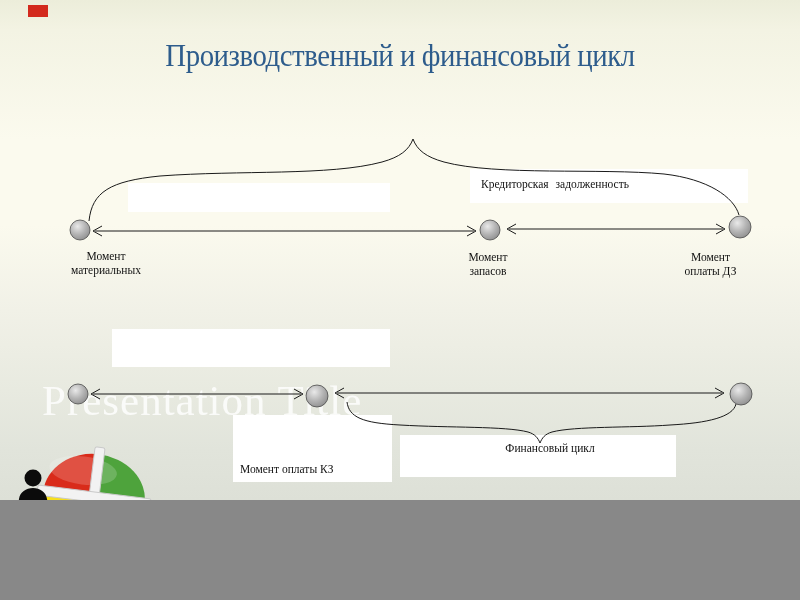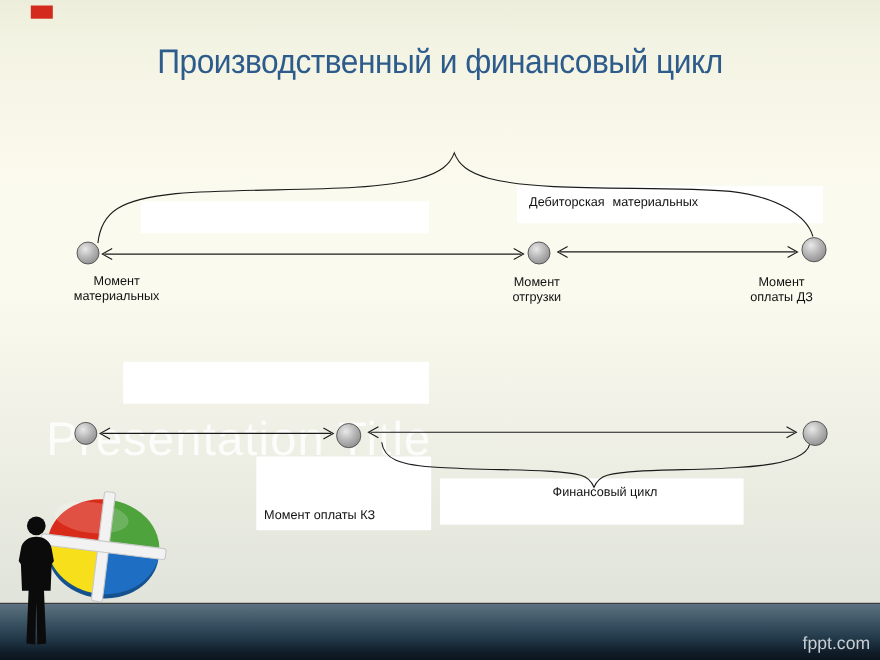--- a/index.html
+++ b/index.html
@@ -1,18 +1,18 @@
 <!DOCTYPE html>
 <html><head>
 <meta charset="utf-8">
 <style>
   html,body{margin:0;padding:0;background:#888;}
   .slide{
-    position:relative;width:800px;height:600px;overflow:hidden;
-    font-family:Liberation Sans, sans-serif;
+    position:relative;width:800px;height:500px;overflow:hidden;
+    font-family:Liberation Serif, serif;
     background:linear-gradient(180deg,#ecedda 0%,#f3f3e3 6%,#fbfaee 28%,#fbfaee 45%,#f1f1e7 62%,#e8eae0 78%,#e1e4db 90%,#dde0d7 100%);
   }
   .red-mark{position:absolute;left:28px;top:5px;width:20px;height:12px;background:#d32a1d;z-index:9;}
   .title{
     position:absolute;left:40px;top:38px;width:720px;text-align:center;
     color:#2d5c8c;font-size:31px;font-weight:500;letter-spacing:-0.5px;
     transform:scaleX(0.93);z-index:6;
   }
   .watermark{
     position:absolute;left:42px;top:376px;font-size:43px;letter-spacing:1px;
@@ -112,30 +112,30 @@
     </g>
 
     <g fill="#0b0b0b">
       <circle cx="33" cy="478" r="8.5"></circle>
       <path d="M 33 488 C 40 488 46 492 47 499 L 49 510 L 47 513 L 46 537 L 40 537 L 42 585 L 34 586 L 33 548 L 32 586 L 24 585 L 26 537 L 20 537 L 19 513 L 17 510 L 19 499 C 20 492 26 488 33 488 Z"></path>
     </g>
   </svg>
 
 
 
-  <div class="dlabel wsp" style="left:481px;top:177px;">Дебиторская материальных</div>
+  <div class="dlabel wsp" style="left:481px;top:177px;">Кредиторская задолженность</div>
 
   <div class="dlabel center" style="left:33px;top:249px;width:146px;">
     <div>Момент</div>
     <div>материальных</div>
   </div>
 
   <div class="dlabel center" style="left:445px;top:250px;width:86px;">
     <div>Момент</div>
-    <div>отгрузки</div>
+    <div>запасов</div>
   </div>
 
   <div class="dlabel center" style="left:663px;top:250px;width:95px;">
     <div>Момент</div>
     <div>оплаты ДЗ</div>
   </div>
 
 
   <div class="dlabel" style="left:240px;top:420px;margin-top:42px;">Момент оплаты КЗ</div>
 

